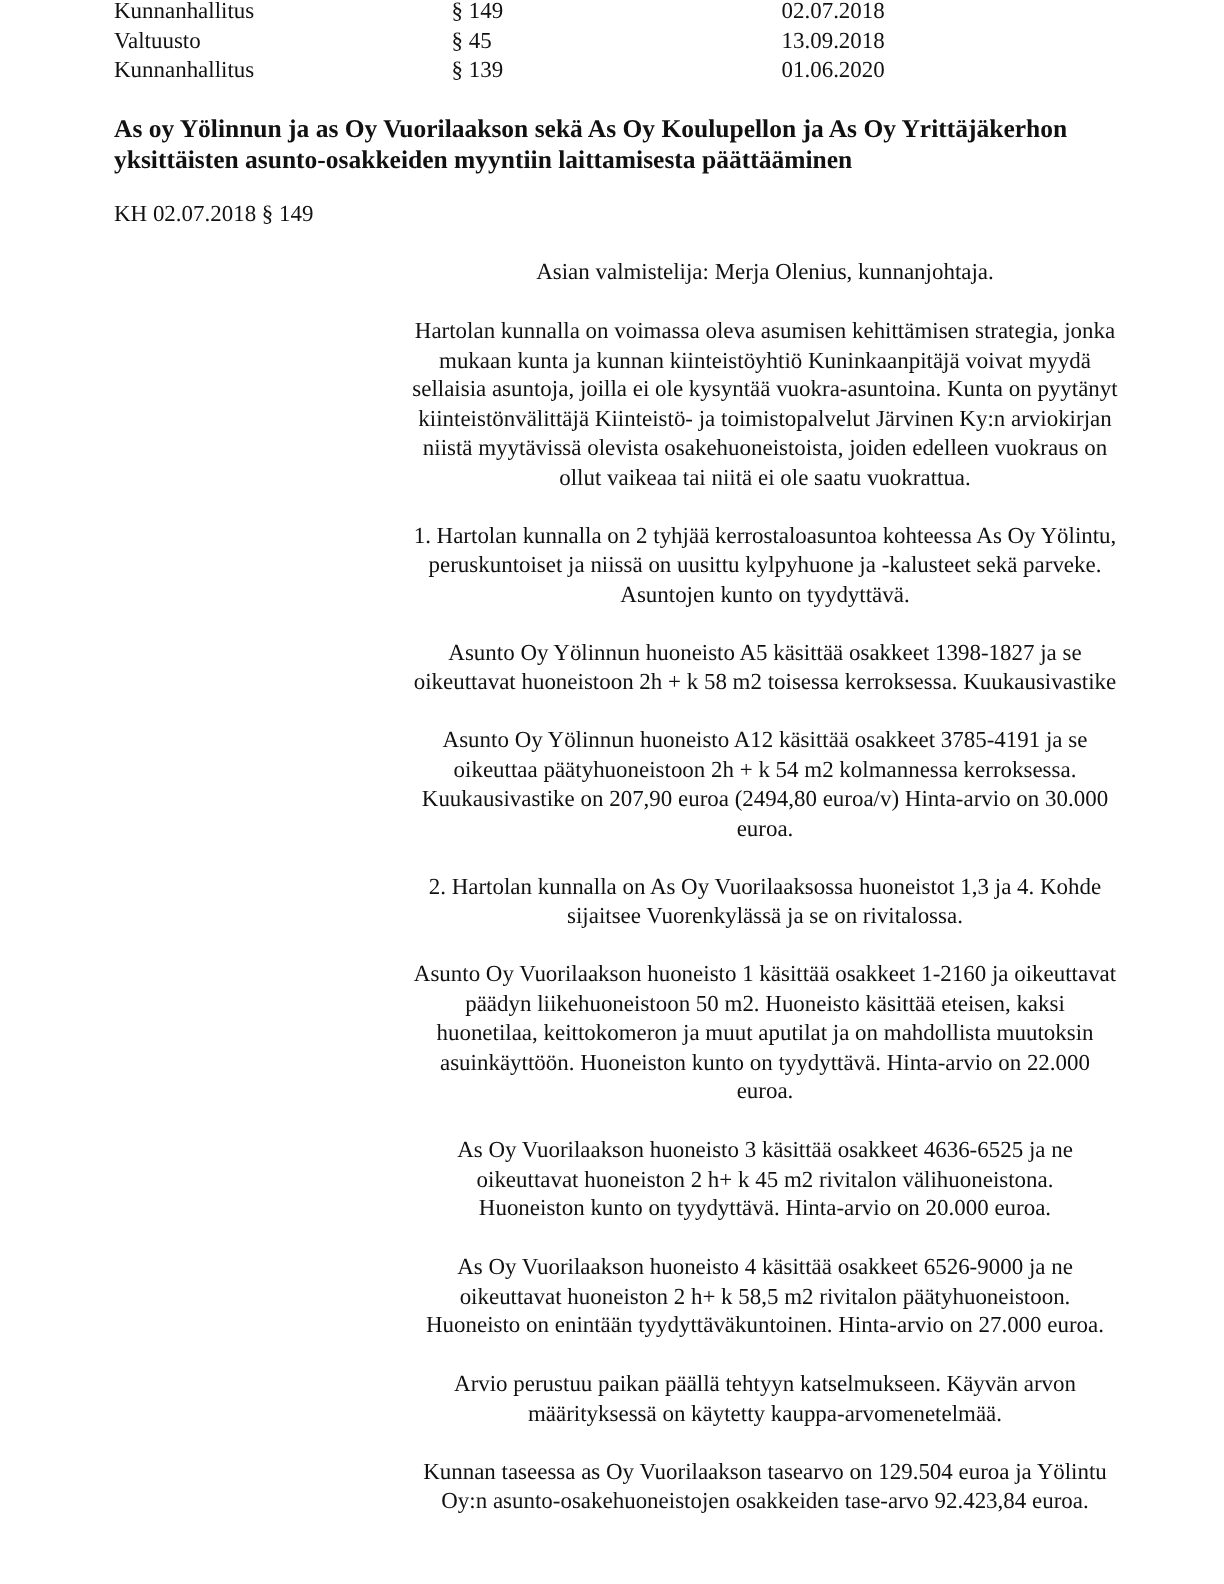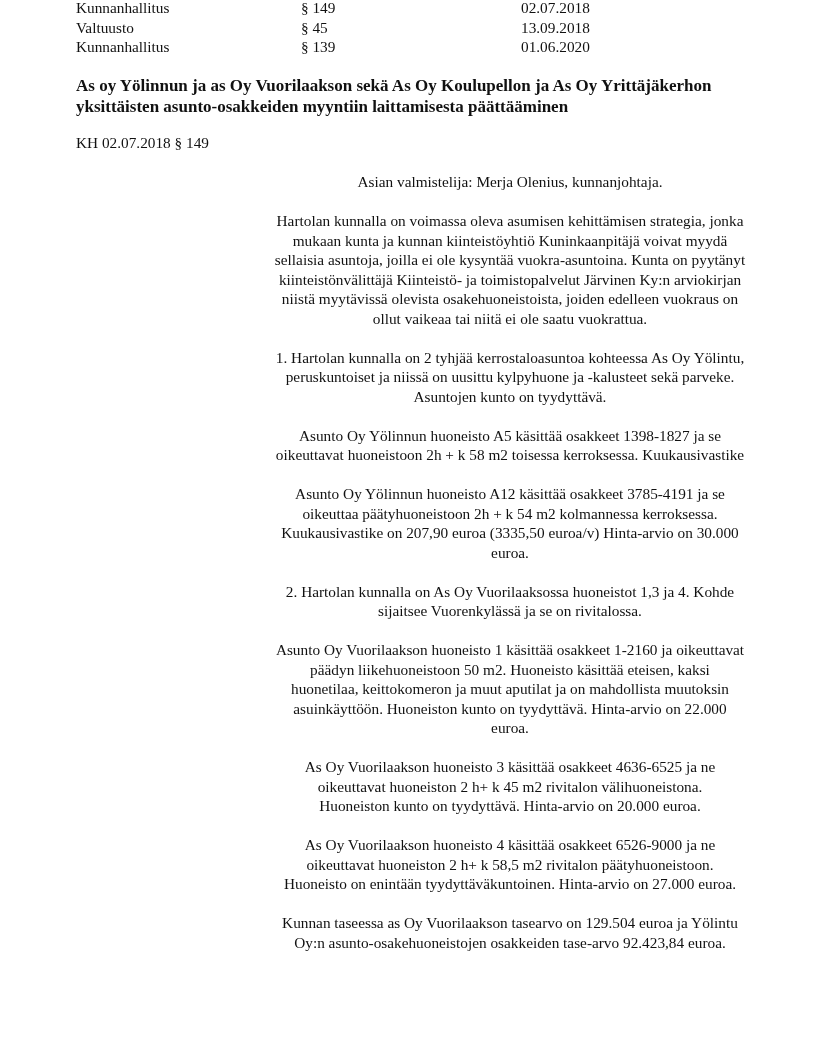--- a/index.html
+++ b/index.html
@@ -67,21 +67,21 @@
       <span class="line">peruskuntoiset ja niissä on uusittu kylpyhuone ja -kalusteet sekä parveke.</span>
       <span class="line">Asuntojen kunto on tyydyttävä.</span>
     </p>
     <p class="para">
       <span class="line">Asunto Oy Yölinnun huoneisto A5 käsittää osakkeet 1398-1827 ja se</span>
       <span class="line">oikeuttavat huoneistoon 2h + k 58 m2 toisessa kerroksessa. Kuukausivastike</span>
     </p>
     <p class="para">
       <span class="line">Asunto Oy Yölinnun huoneisto A12 käsittää osakkeet 3785-4191 ja se</span>
       <span class="line">oikeuttaa päätyhuoneistoon  2h + k 54 m2 kolmannessa kerroksessa.</span>
-      <span class="line">Kuukausivastike on 207,90 euroa (3335,50 euroa/v) Hinta-arvio on 30.000</span>
+      <span class="line">Kuukausivastike on 207,90 euroa (2494,80 euroa/v) Hinta-arvio on 30.000</span>
       <span class="line">euroa.</span>
     </p>
     <p class="para">
       <span class="line">2. Hartolan kunnalla on As Oy Vuorilaaksossa huoneistot 1,3 ja 4. Kohde</span>
       <span class="line">sijaitsee Vuorenkylässä ja se on rivitalossa.</span>
     </p>
     <p class="para">
       <span class="line">Asunto Oy Vuorilaakson huoneisto 1 käsittää osakkeet 1-2160 ja oikeuttavat</span>
       <span class="line">päädyn liikehuoneistoon 50 m2. Huoneisto käsittää eteisen, kaksi</span>
       <span class="line">huonetilaa, keittokomeron ja muut aputilat ja on mahdollista muutoksin</span>
@@ -92,16 +92,20 @@
       <span class="line">As Oy Vuorilaakson huoneisto 3 käsittää osakkeet 4636-6525 ja ne</span>
       <span class="line">oikeuttavat huoneiston 2 h+ k 45 m2 rivitalon välihuoneistona.</span>
       <span class="line">Huoneiston kunto on tyydyttävä. Hinta-arvio on 20.000 euroa.</span>
     </p>
     <p class="para">
       <span class="line">As Oy Vuorilaakson huoneisto 4 käsittää osakkeet 6526-9000 ja ne</span>
       <span class="line">oikeuttavat huoneiston 2 h+ k 58,5 m2 rivitalon päätyhuoneistoon.</span>
       <span class="line">Huoneisto on enintään tyydyttäväkuntoinen. Hinta-arvio on 27.000 euroa.</span>
     </p>
     <p class="para">
+      <span class="line">Arvio perustuu paikan päällä tehtyyn katselmukseen. Käyvän arvon</span>
+      <span class="line">määrityksessä on käytetty kauppa-arvomenetelmää.</span>
+    </p>
+    <p class="para">
       <span class="line">Kunnan taseessa as Oy Vuorilaakson tasearvo on 129.504 euroa ja Yölintu</span>
       <span class="line">Oy:n asunto-osakehuoneistojen osakkeiden tase-arvo 92.423,84 euroa.</span>
     </p>
   </div>
 
 </body></html>

